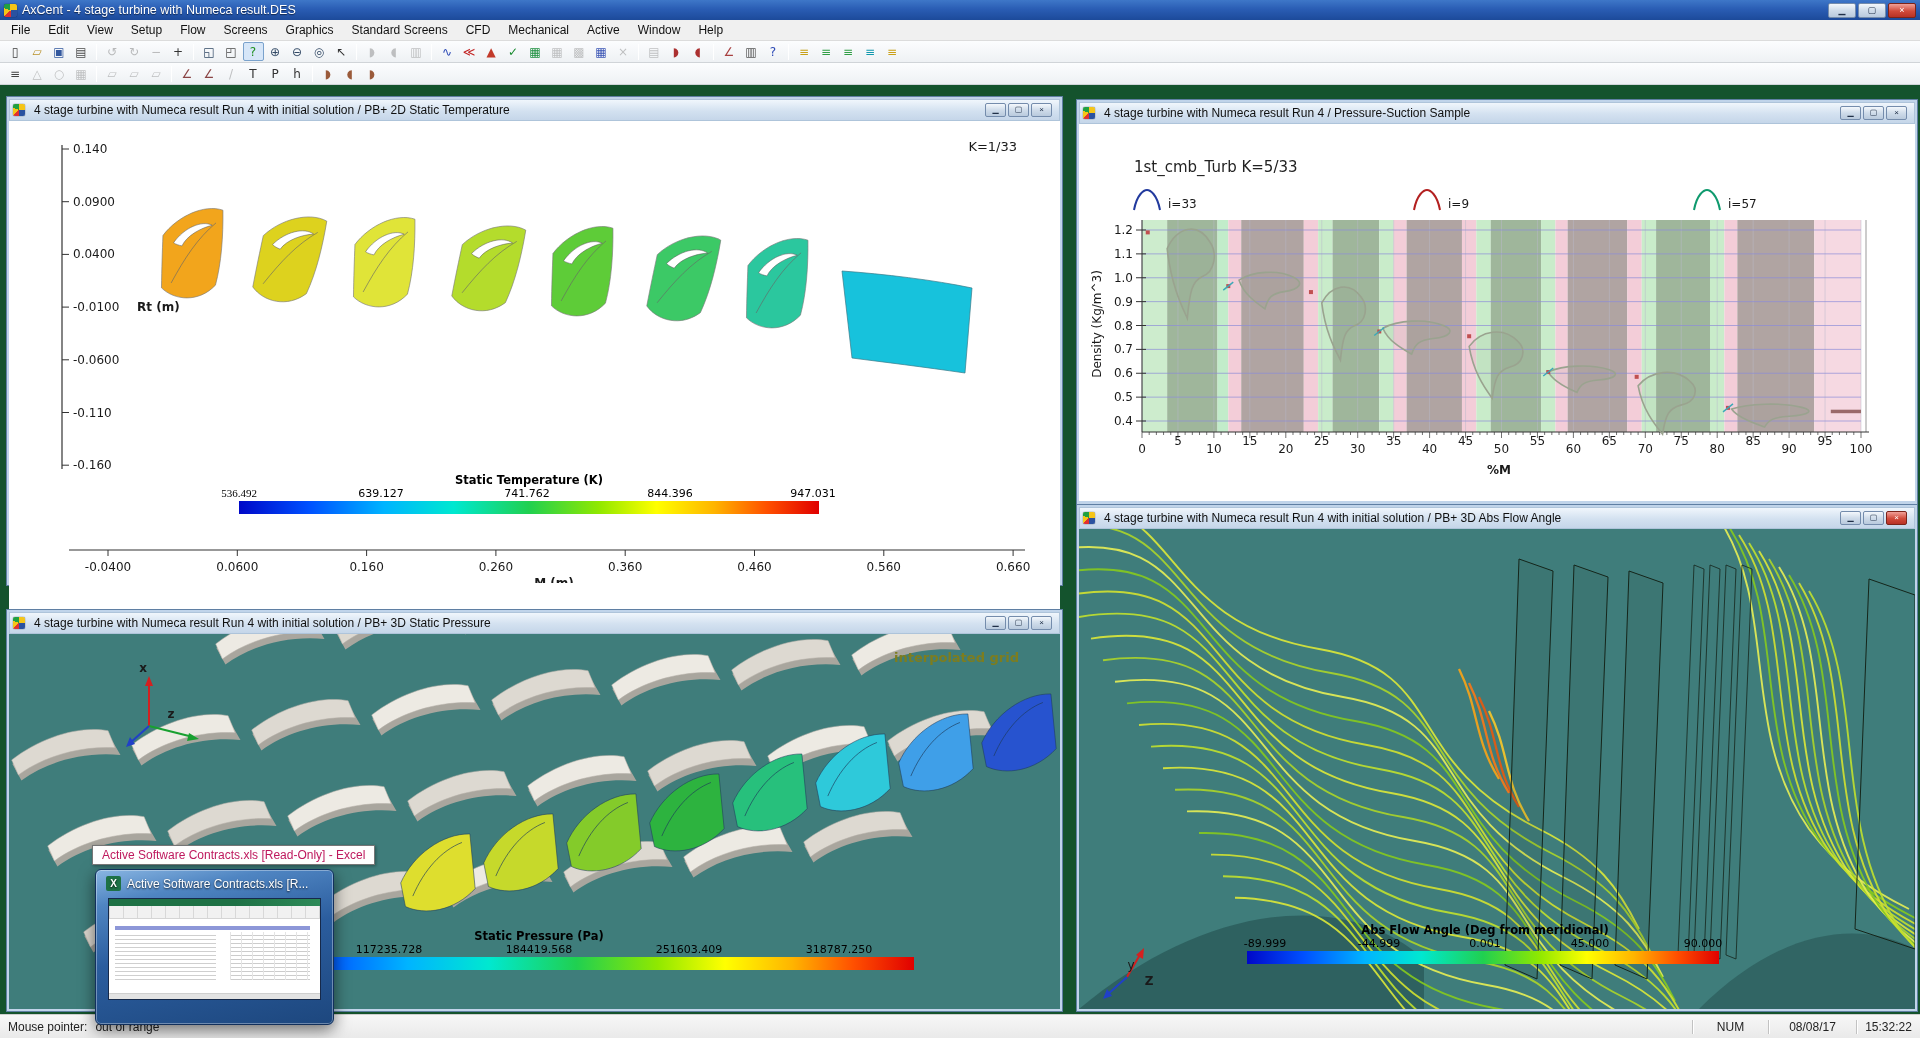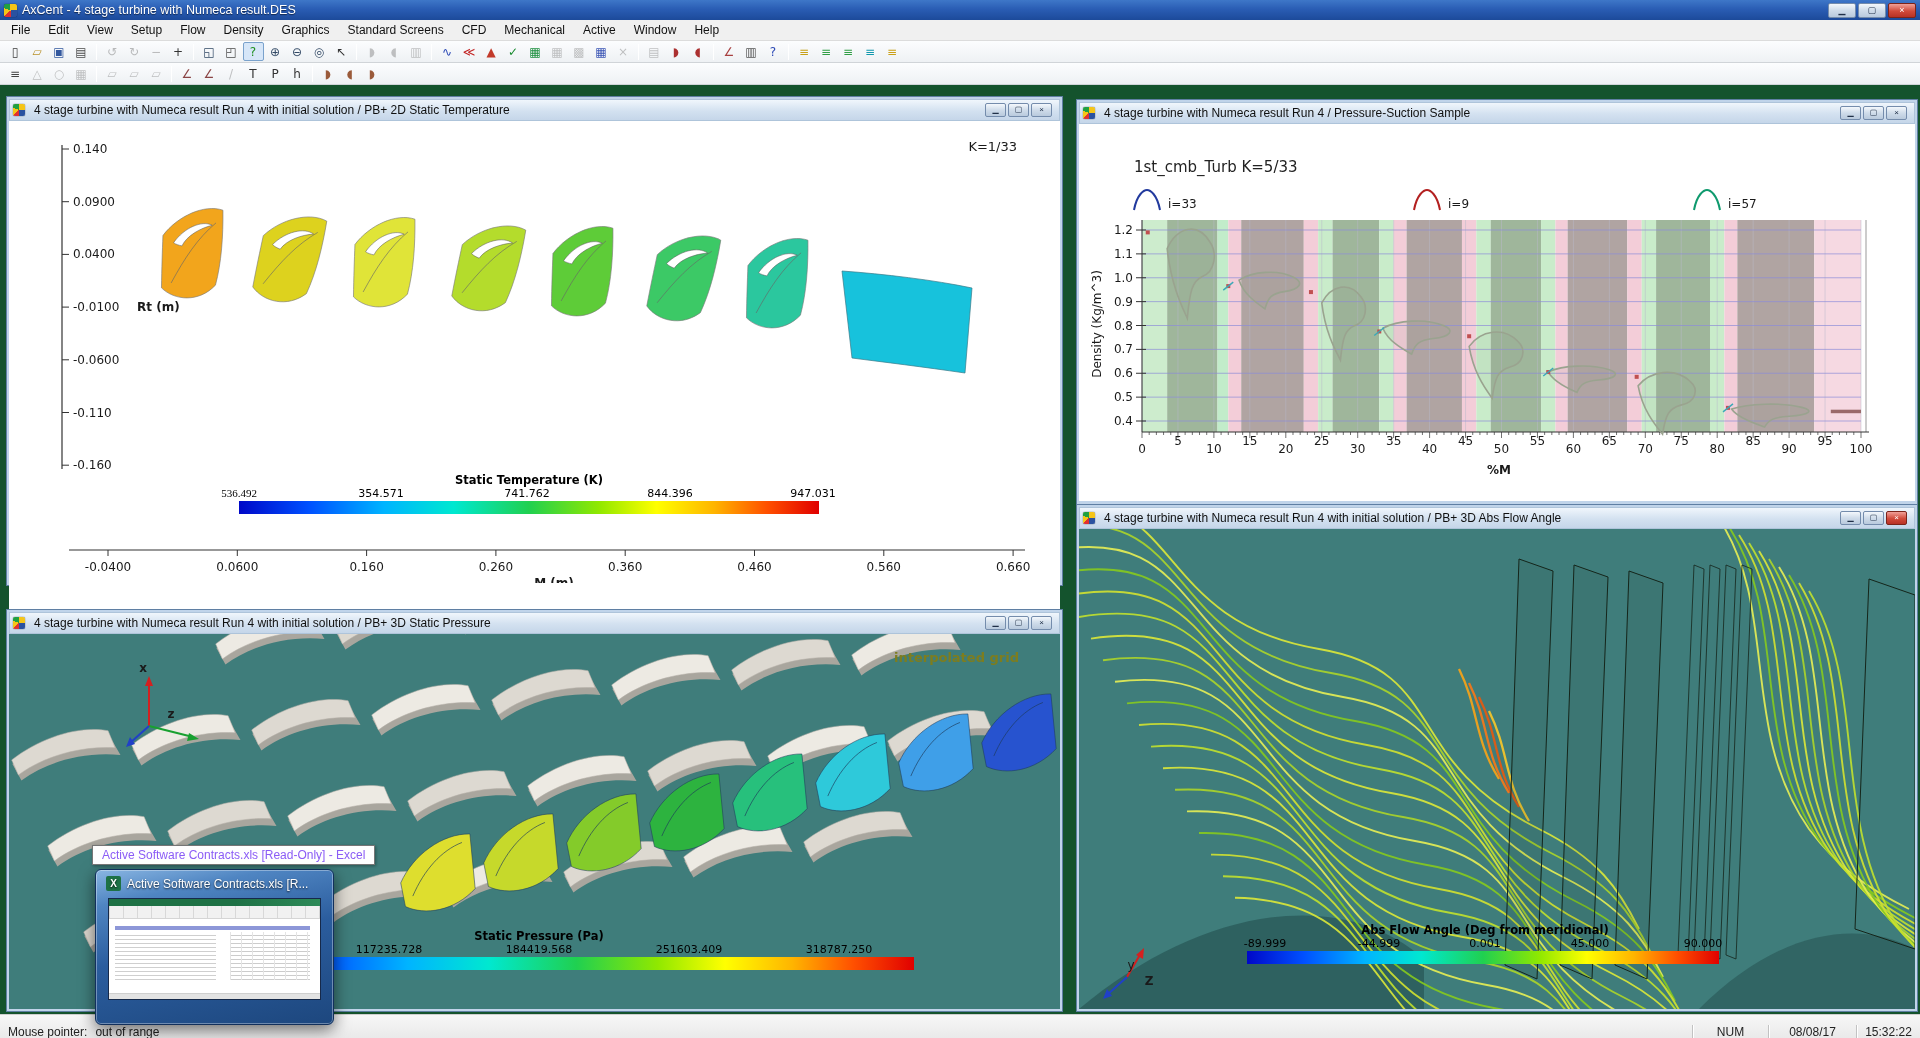--- a/index.html
+++ b/index.html
@@ -40,26 +40,26 @@
   .k{font-size:13px}
   .pt{font:15px "DejaVu Sans",sans-serif;fill:#222}
   
   .cbar{position:absolute;height:46px;z-index:5}
   .cb-title{position:absolute;top:0;transform:translateX(-50%);font:bold 11.5px "DejaVu Sans",sans-serif;color:#000;white-space:nowrap}
   .cb-tick{position:absolute;top:14px;transform:translateX(-50%);font:11px "DejaVu Sans",sans-serif;color:#000;white-space:nowrap}
   .cb-bar{position:absolute;left:0;right:0;top:28px;height:13px;
     background:linear-gradient(90deg,#0008c8 0%,#0050ff 12%,#00b4ff 25%,#00e8d0 37%,#20d050 50%,#90e800 62%,#ffff00 72%,#ffb400 82%,#ff5000 91%,#e00000 100%)}
   .pnote{position:absolute;left:885px;top:16px;color:#7d7d1f;font:bold 13px "DejaVu Sans",sans-serif;z-index:6}
   
-  .statusbar{height:25px;display:flex;align-items:flex-end;background:linear-gradient(#f7f7f7,#e9e9e9);border-top:1px solid #cfcfcf;font-size:12px;color:#222}
+  .statusbar{height:25px;display:flex;align-items:center;background:linear-gradient(#f7f7f7,#e9e9e9);border-top:1px solid #cfcfcf;font-size:12px;color:#222}
   .sb-left{flex:1;display:flex;align-items:center;gap:8px;padding-left:8px}
   .sb-cell{border-left:1px solid #c2c2c2;box-shadow:inset 1px 0 0 #fff;display:flex;align-items:center;justify-content:center}
   
   .xl-tip{position:absolute;left:92px;top:845px;z-index:60;background:#fefefe;border:1px solid #767676;
-    padding:2px 9px;font-size:12px;color:#8b5cf6;white-space:nowrap;box-shadow:1px 1px 3px rgba(0,0,0,.35)}
+    padding:2px 9px;font-size:12px;color:#be185d;white-space:nowrap;box-shadow:1px 1px 3px rgba(0,0,0,.35)}
   .xl-thumb{position:absolute;left:95px;top:869px;width:239px;height:156px;z-index:59;border-radius:6px;
     border:1px solid #12305c;background:linear-gradient(168deg,#8ab6e2 0%,#4f85c2 18%,#2b5d9e 48%,#1d477e 100%);
     box-shadow:0 5px 16px rgba(0,0,0,.55), inset 0 0 0 1px rgba(255,255,255,.35)}
   .xl-head{display:flex;align-items:center;gap:6px;padding:6px 10px;color:#fff;font-size:12px;text-shadow:0 1px 2px rgba(0,0,0,.8);white-space:nowrap;overflow:hidden}
   .xl-ico{width:15px;height:15px;background:#1e7145;border-radius:2px;color:#fff;
     font:bold 10px "Liberation Sans",sans-serif;display:inline-flex;align-items:center;justify-content:center;flex:0 0 auto}
   .xl-shot{position:absolute;left:12px;right:12px;top:28px;height:102px;background:#fff;border:1px solid #16294a;overflow:hidden}
   .xl-green{height:7px;background:linear-gradient(90deg,#1e7145 60%,#2d8a58)}
   .xl-ribbon{height:13px;background:#f1f1f1;border-bottom:1px solid #d5d5d5;
     background-image:linear-gradient(90deg,#d8d8d8 1px,transparent 1px);background-size:14px 100%}
@@ -84,21 +84,21 @@
         <span class="wb wb-close-active">×</span>
       </span>
   </div>
 
   <div class="menubar">
       <span class="menu-item">File</span>
       <span class="menu-item">Edit</span>
       <span class="menu-item">View</span>
       <span class="menu-item">Setup</span>
       <span class="menu-item">Flow</span>
-      <span class="menu-item">Density</span>
+      <span class="menu-item">Screens</span>
       <span class="menu-item">Graphics</span>
       <span class="menu-item">Standard Screens</span>
       <span class="menu-item">CFD</span>
       <span class="menu-item">Mechanical</span>
       <span class="menu-item">Active</span>
       <span class="menu-item">Window</span>
       <span class="menu-item">Help</span>
     </div>
 
   <div class="toolbar">
@@ -252,21 +252,21 @@
             <g transform="translate(735,122) rotate(-5 34 45)">
               <path d="M6,20 C22,2 50,-8 68,0 C66,26 62,52 54,74 C36,90 12,86 0,72 C2,52 4,36 6,20 Z" fill="#2bc79e" stroke="#777" stroke-width="0.6"></path>
               <path d="M16,28 C28,14 46,8 56,14 C44,16 30,22 24,32 C21,31 18,30 16,28 Z" fill="#fff" stroke="#555" stroke-width="0.5"></path>
               <path d="M10,68 C26,44 40,26 60,12" fill="none" stroke="#666" stroke-width="0.6"></path>
             </g>
             <path d="M833,150 C875,153 925,159 963,167 L956,252 C915,246 874,241 843,237 Z" fill="#17c2dc" stroke="#3a7a88" stroke-width="0.7"></path>
           </svg>
         <div class="cbar" id="cb-temp" style="left: 230px; top: 352px; width: 580px;">
             <div class="cb-title" style="left: 290px;">Static Temperature (K)</div>
             <span class="cb-tick" style="left: 0px; font-family: Liberation Serif, serif;">536.492</span>
-            <span class="cb-tick" style="left: 142px;">354.571</span>
+            <span class="cb-tick" style="left: 142px;">639.127</span>
             <span class="cb-tick" style="left: 288px;">741.762</span>
             <span class="cb-tick" style="left: 431px;">844.396</span>
             <span class="cb-tick" style="left: 574px;">947.031</span>
             <div class="cb-bar"></div>
           </div>
       </div>
     </div>
 
     <div class="child" id="w-sample" style="left:1076px;top:14px;width:842px;height:418px">
       <div class="ctitle">

